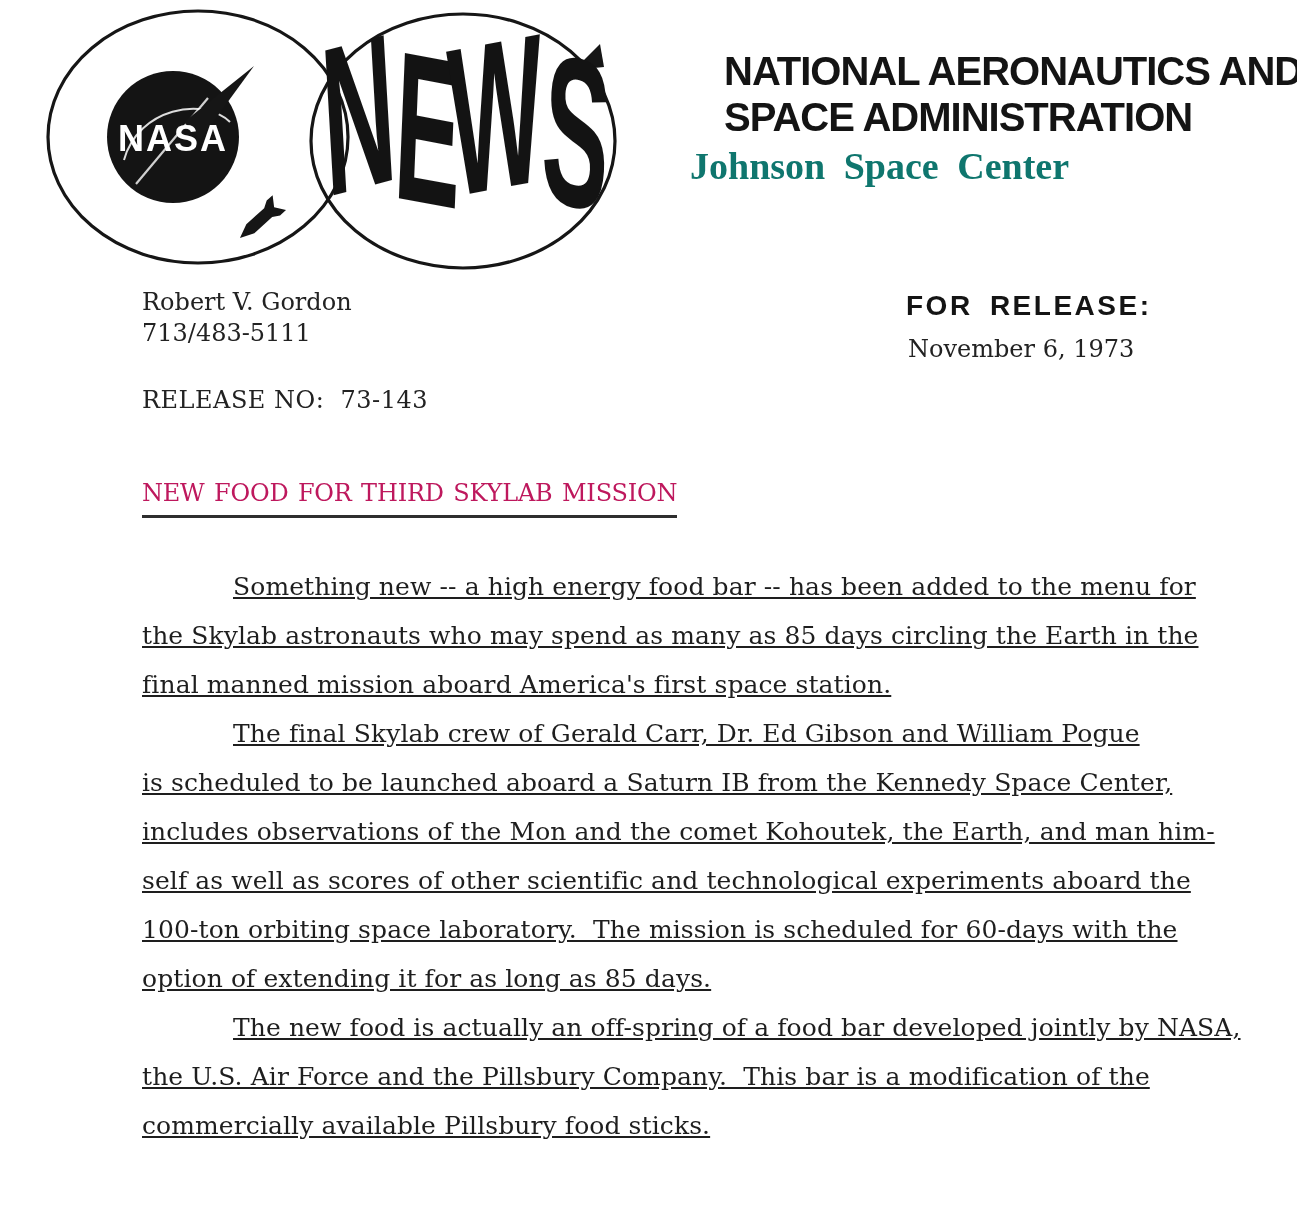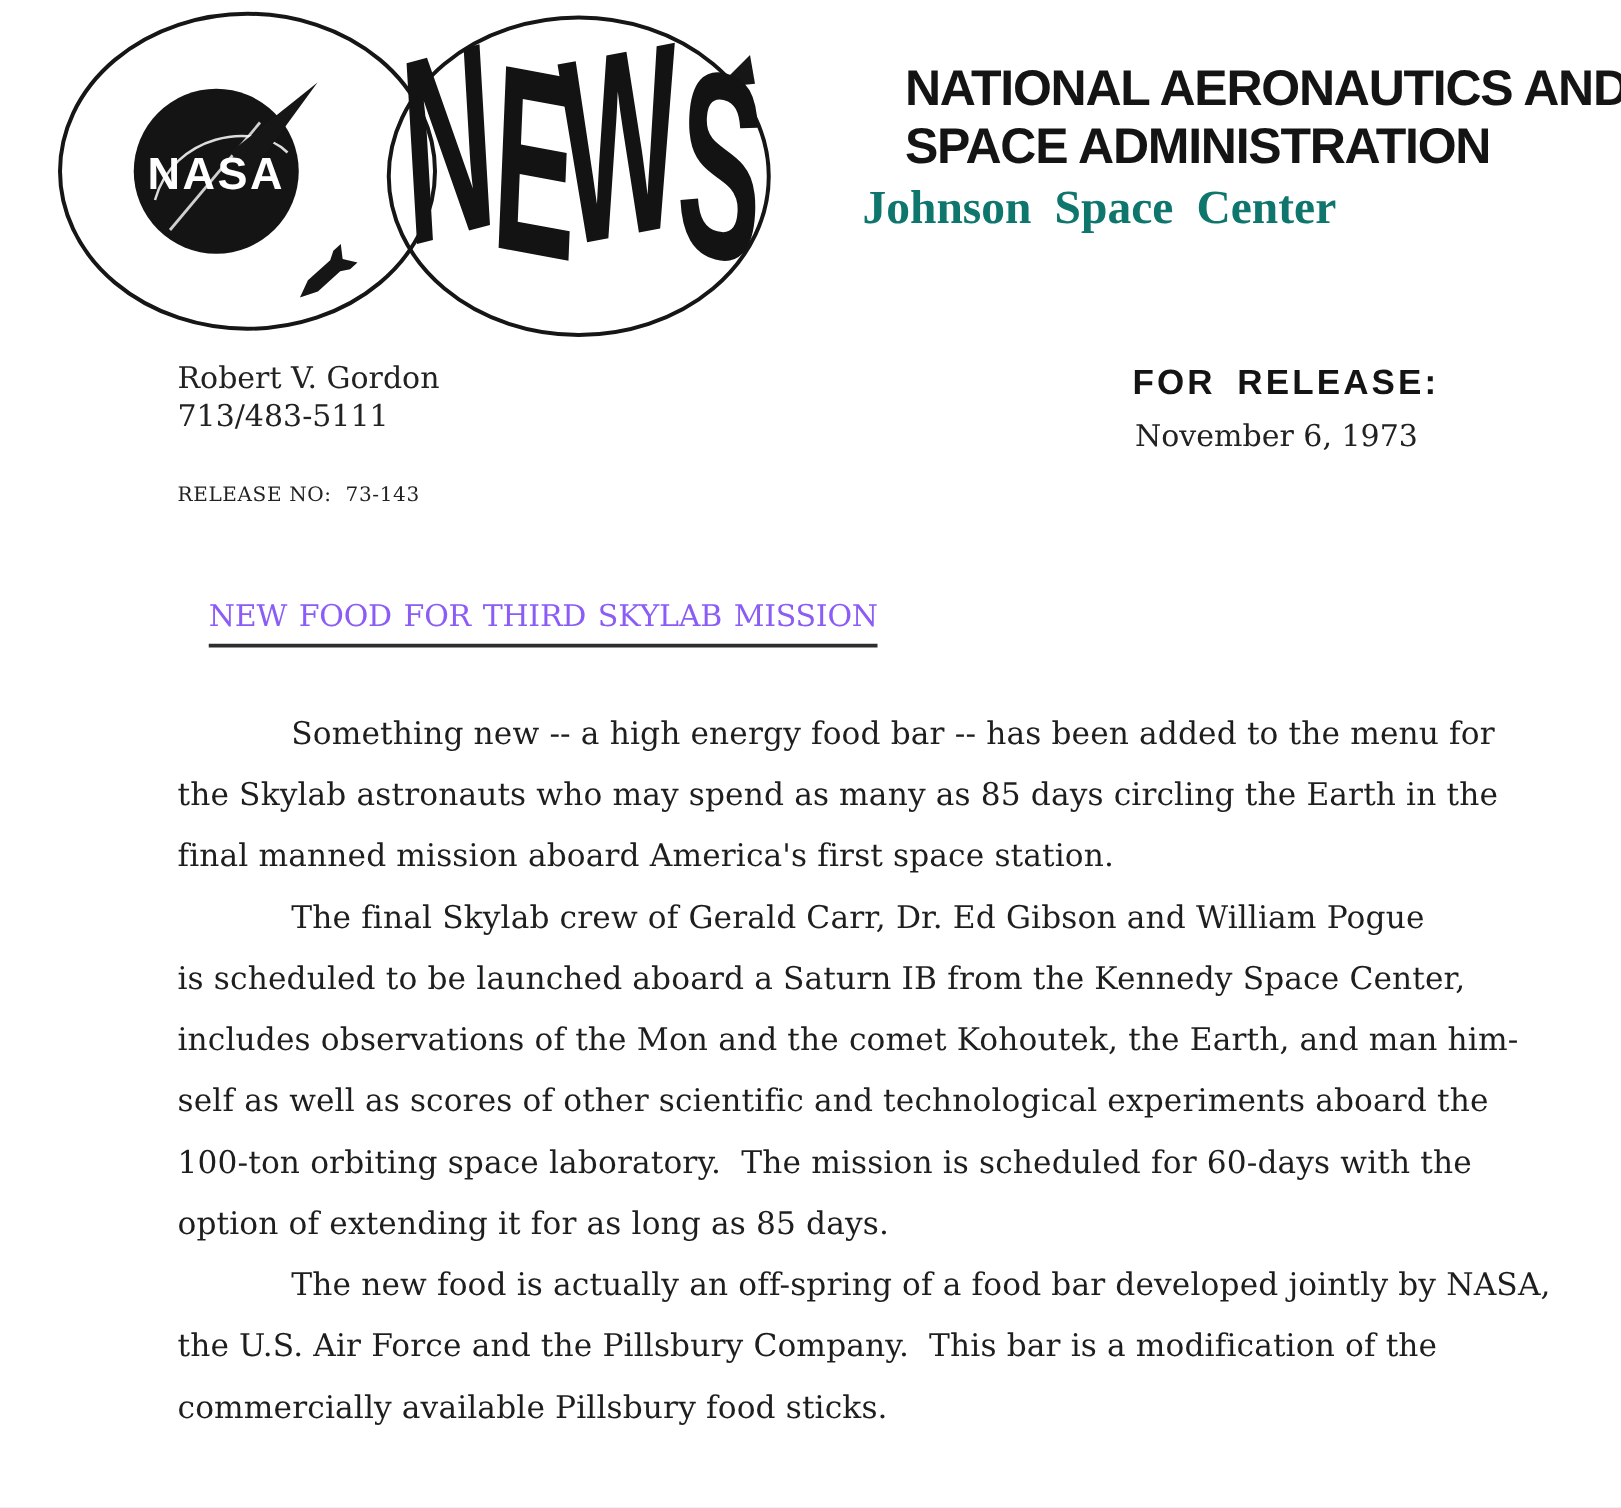--- a/index.html
+++ b/index.html
@@ -40,38 +40,39 @@
     font-family:"Liberation Sans", sans-serif;
     font-weight:bold;font-size:28px;letter-spacing:2.5px;word-spacing:7px;
     color:#141414;white-space:pre;
   }
   .release-date{
     position:absolute;left:908px;top:335px;
     font-size:24px;white-space:pre;color:#222;
   }
   .release-no{
     position:absolute;left:142px;top:386px;
-    font-size:16px;letter-spacing:0.5px;white-space:pre;color:#222;
+    font-size:24px;letter-spacing:0.5px;white-space:pre;color:#222;
   }
   
   .headline{
     position:absolute;left:142px;top:479px;
     font-size:24px;letter-spacing:-0.2px;word-spacing:2px;
-    color:#8b5cf6;white-space:pre;
+    color:#be185d;white-space:pre;
     display:inline-block;min-width:474px;
-    padding-bottom:8px;border-bottom:3.5px solid #2e2e2e;margin-left:25px;
+    padding-bottom:8px;border-bottom:3.5px solid #2e2e2e;
   }
   
   .body-text{
     position:absolute;left:142px;top:562px;width:1120px;
     font-size:25px;color:#1e1e1e;
   }
   .body-text .line{
     height:49px;line-height:49px;white-space:pre;
     letter-spacing:0.1px;
+    text-decoration:underline;
   }
   .body-text .indent{text-indent:91px;}
 </style>
 </head>
 <body>
 
 <div class="page">
 
   <svg class="logo" viewBox="0 0 588 266" aria-hidden="true">
 

